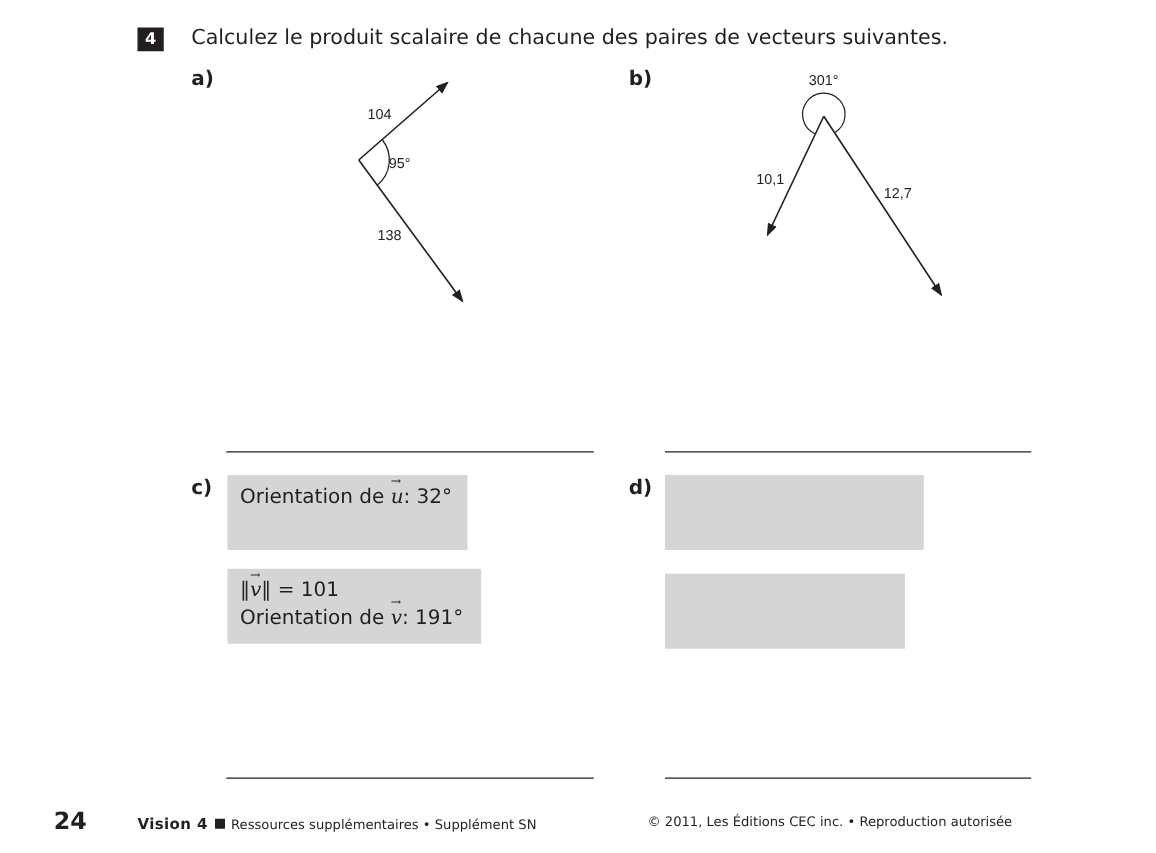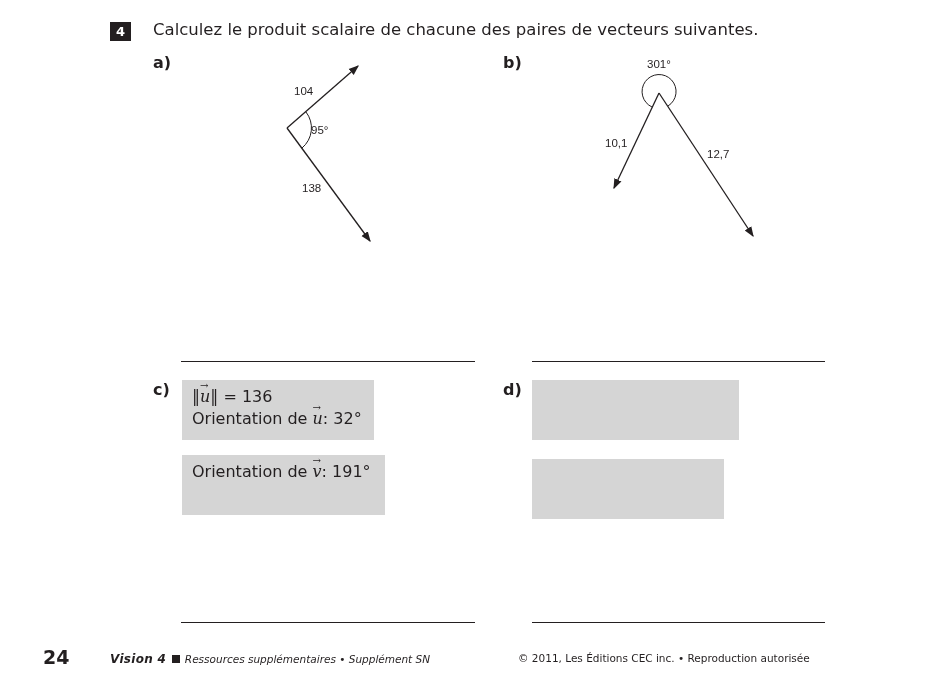--- a/index.html
+++ b/index.html
@@ -9,21 +9,21 @@
   .qnum { left:110px; top:22px; width:21px; height:19px; background:#231f20; color:#fff;
           font-weight:bold; font-size:13px; text-align:center; line-height:19px; }
   .qtext { left:153px; top:20px; font-size:16.5px; white-space:nowrap; }
   .part-label { font-weight:bold; font-size:16px; }
   .ansline { height:1px; background:#231f20; }
   .box { background:#d5d5d5; padding:6px 10px 6px 10px; font-size:16px; line-height:22px; }
   .vec { position:relative; display:inline-block; font-style:italic; font-family:"DejaVu Serif", serif; }
   .vec::before { content:"\2192"; position:absolute; top:-11px; left:0; font-size:10px; font-style:normal; }
   .bars { font-family:"DejaVu Serif", serif; }
   .footer-num { left:43px; top:646px; font-size:19px; font-weight:bold; }
-  .footer-left { left:110px; top:652px; font-size:10.5px; white-space:nowrap;font-style:italic; }
+  .footer-left { left:110px; top:652px; font-size:10.5px; white-space:nowrap; }
   .footer-left .brand { font-weight:bold; font-size:12px; letter-spacing:0.3px; }
   .footer-right { left:518px; top:652px; font-size:10.5px; white-space:nowrap; }
   .footer-right b { font-weight:normal; }
   svg text { font-family:"Liberation Sans", sans-serif; font-size:11.5px; fill:#231f20; }
 </style>
 </head>
 <body>
 
 <div class="abs qnum">4</div>
 <div class="abs qtext">Calculez le produit scalaire de chacune des paires de vecteurs suivantes.</div>
@@ -56,24 +56,24 @@
   <text x="57" y="18">301°</text>
   <text x="15" y="97">10,1</text>
   <text x="117" y="108">12,7</text>
 </svg>
 
 <div class="abs ansline" style="left:181px;top:361px;width:294px;"></div>
 <div class="abs ansline" style="left:532px;top:361px;width:293px;"></div>
 
 <div class="abs part-label" style="left:153px;top:380px;">c)</div>
 <div class="abs box" style="left:182px;top:380px;width:172px;height:48px;">
-  <div><span class="bars">‖<span class="vec">u</span>‖</span> <span>= 136</span></div>
   <div><span>Orientation de </span><span class="vec">u</span><span>: 32°</span></div>
 </div>
 <div class="abs box" style="left:182px;top:455px;width:183px;height:48px;">
+  <div><span class="bars">‖<span class="vec">v</span>‖</span> <span>= 101</span></div>
   <div><span>Orientation de </span><span class="vec">v</span><span>: 191°</span></div>
 </div>
 
 <div class="abs part-label" style="left:503px;top:380px;">d)</div>
 <div class="abs box" style="left:532px;top:380px;width:187px;height:48px;">
 </div>
 <div class="abs box" style="left:532px;top:459px;width:172px;height:48px;">
 </div>
 
 <div class="abs ansline" style="left:181px;top:622px;width:294px;"></div>

